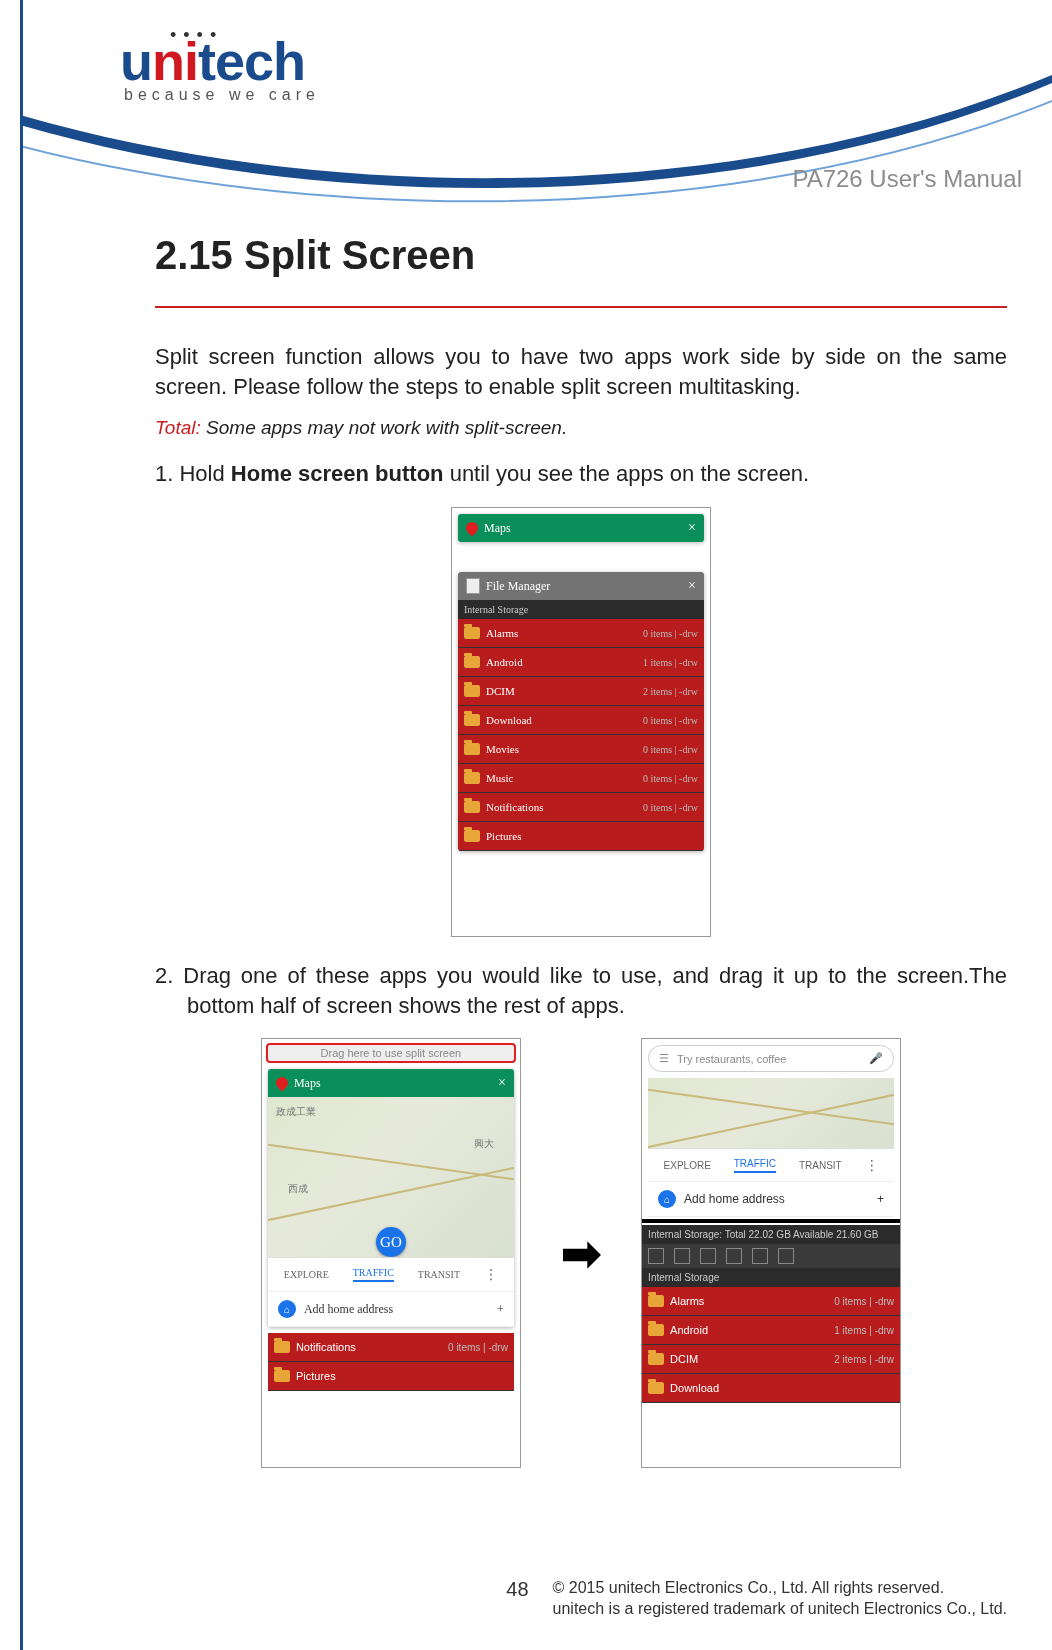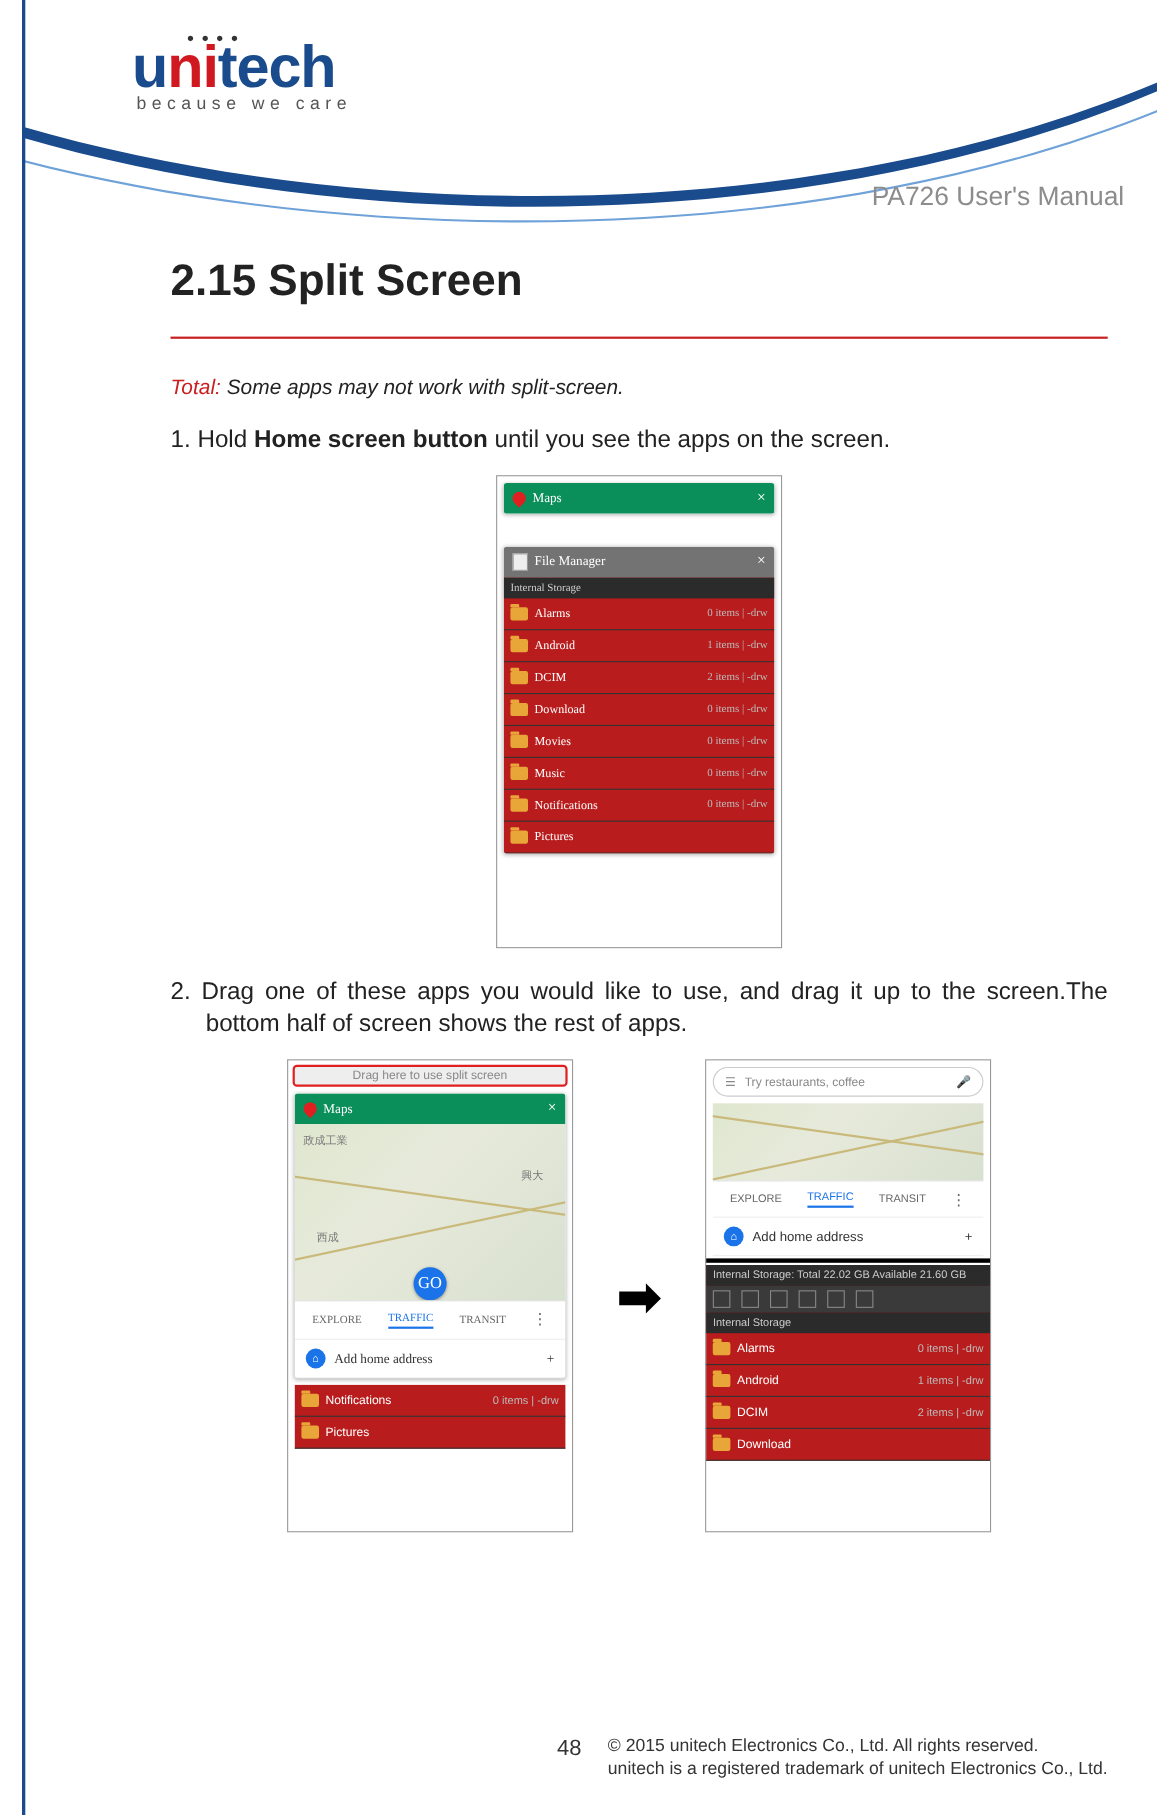--- a/index.html
+++ b/index.html
@@ -262,20 +262,21 @@
       <path d="M0,60 C300,150 700,150 1000,20 L1000,28 C700,160 300,160 0,70 Z" fill="#1a4b8c"></path>
       <path d="M0,90 C300,170 700,170 1000,45 L1000,47 C700,172 300,172 0,92 Z" fill="#6fa2d8"></path>
     </svg>
   </div>
   <div class="doc-title">PA726 User's Manual</div>
 </div>
 
 <div class="content">
   <h1 class="section-heading">2.15 Split Screen</h1>
   <hr class="red-rule">
+  <p class="intro">Split screen function allows you to have two apps work side by side on the same screen. Please follow the steps to enable split screen multitasking.</p>
   <p class="note">
     <span class="nlabel">Total:</span><span> Some apps may not work with split-screen.</span>
   </p>
   <p class="step step-indent">
     <span>1.  Hold </span><span class="bold">Home screen button</span><span> until you see the apps on the screen.</span>
   </p>
 
   <div class="figure-center">
     <div class="phone tall">
       <div class="card">
@@ -368,21 +369,21 @@
         <div class="card-header maps">
           <span class="hleft">
               <span class="map-pin-icon"></span>
               <span>Maps</span>
             </span>
           <span class="x-icon">×</span>
         </div>
         <div class="maps-body">
           <span class="maps-cjk" style="top:8px;left:8px">政成工業</span>
           <span class="maps-cjk" style="top:40px;right:20px">興大</span>
-          <span class="maps-cjk" style="bottom:50px;left:20px">西成</span>
+          <span class="maps-cjk" style="bottom:61px;left:20px">西成</span>
           <div class="go-badge">GO</div>
         </div>
         <div class="tabs-bar">
           <span>EXPLORE</span>
           <span class="active">TRAFFIC</span>
           <span>TRANSIT</span>
           <span class="kebab">⋮</span>
         </div>
         <div class="add-home">
           <span class="lh">

